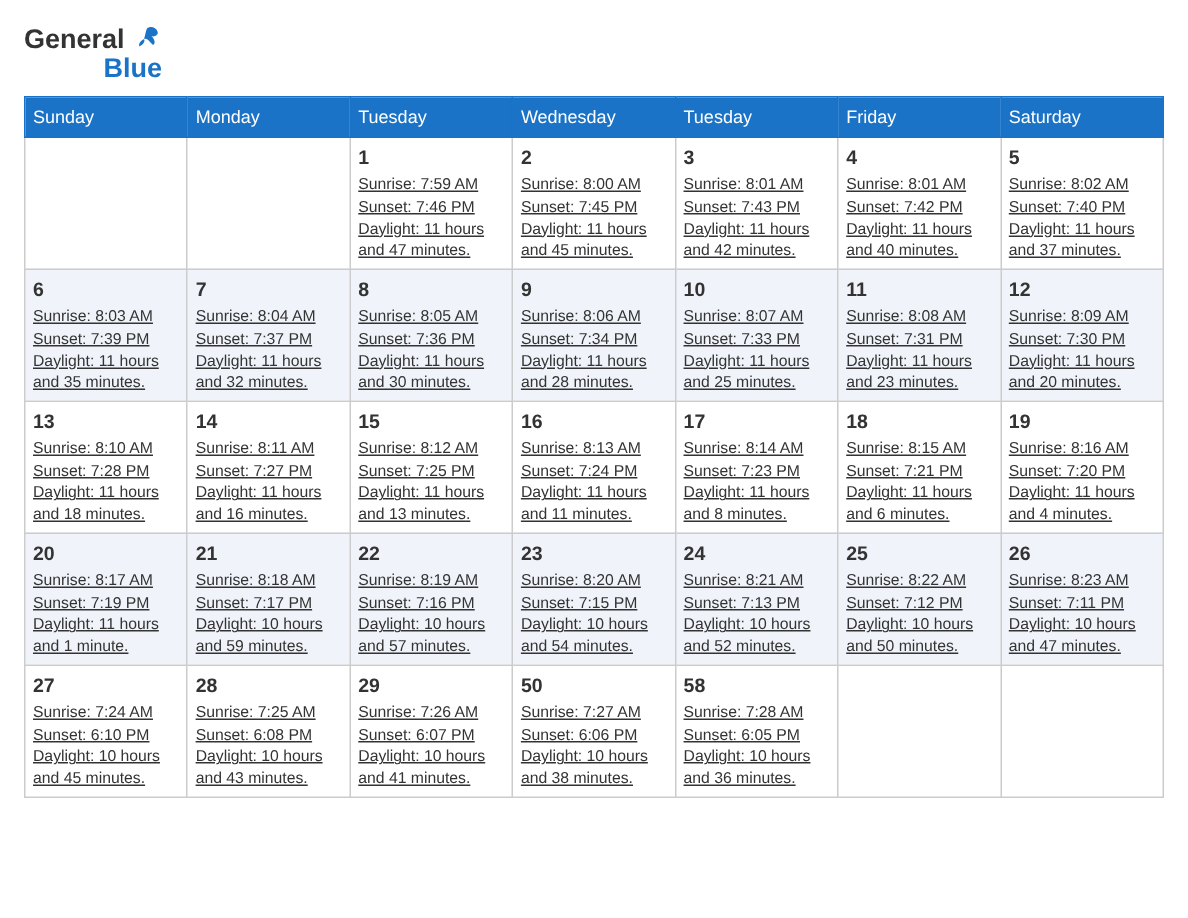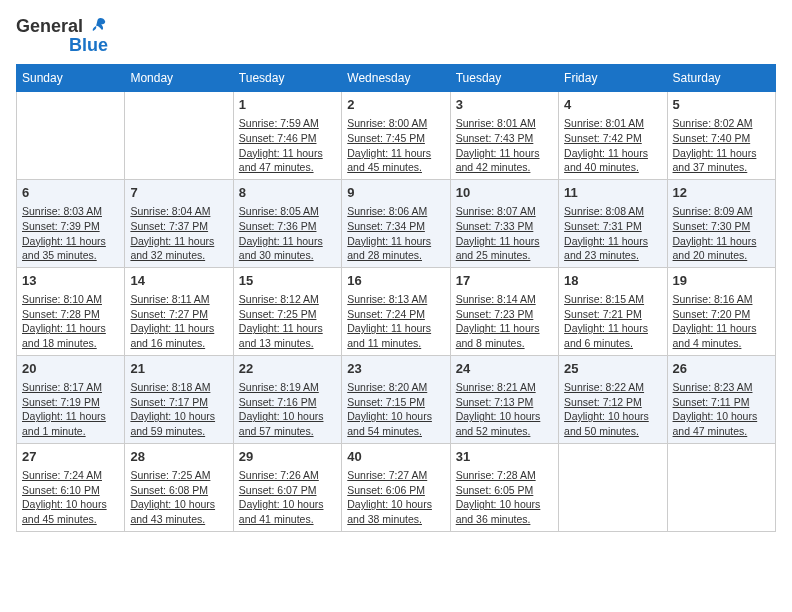--- a/index.html
+++ b/index.html
@@ -231,24 +231,24 @@
         </td>
         <td>
           <span class="day-number">28</span>
           <div class="day-info">Sunrise: 7:25 AM<br>Sunset: 6:08 PM<br>Daylight: 10 hours and 43 minutes.</div>
         </td>
         <td>
           <span class="day-number">29</span>
           <div class="day-info">Sunrise: 7:26 AM<br>Sunset: 6:07 PM<br>Daylight: 10 hours and 41 minutes.</div>
         </td>
         <td>
-          <span class="day-number">40</span>
+          <span class="day-number">50</span>
           <div class="day-info">Sunrise: 7:27 AM<br>Sunset: 6:06 PM<br>Daylight: 10 hours and 38 minutes.</div>
         </td>
         <td>
-          <span class="day-number">31</span>
+          <span class="day-number">58</span>
           <div class="day-info">Sunrise: 7:28 AM<br>Sunset: 6:05 PM<br>Daylight: 10 hours and 36 minutes.</div>
         </td>
         <td class="empty-cell"></td>
         <td class="empty-cell"></td>
       </tr>
     </tbody>
 </table>
 
 </body></html>

